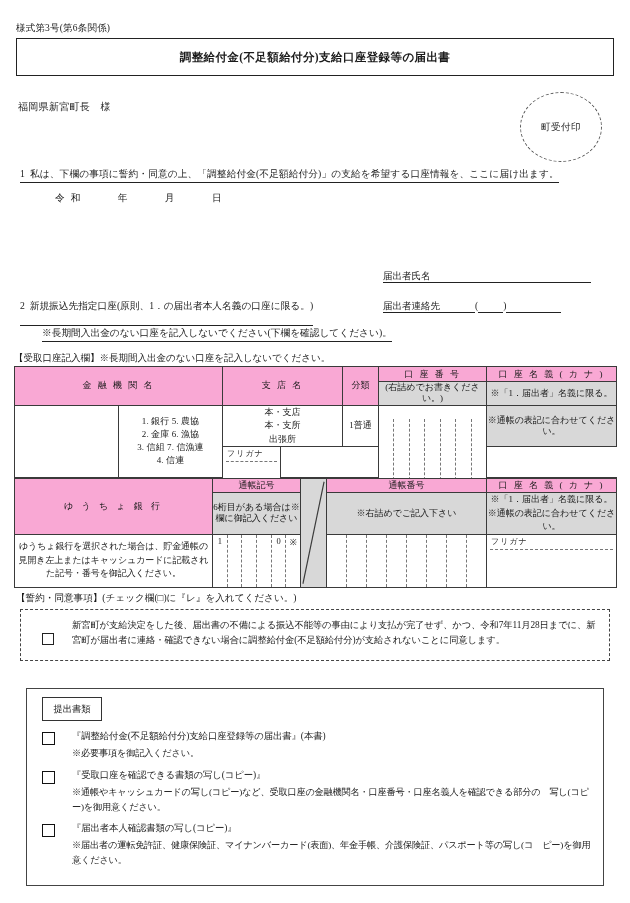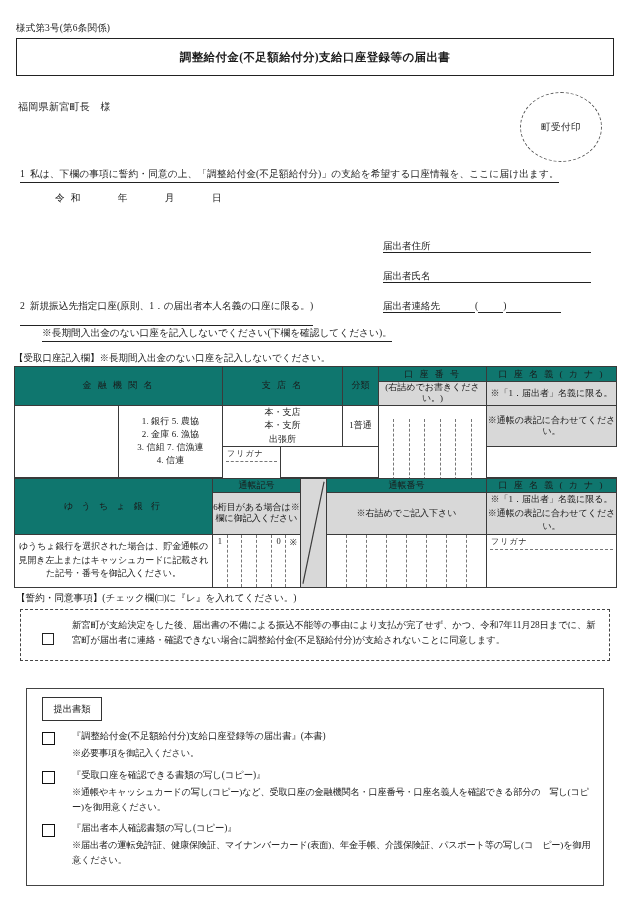--- a/index.html
+++ b/index.html
@@ -34,21 +34,21 @@
   .clause2{position:absolute;left:20px;top:300px;font-size:9.7px;
     border-bottom:1px solid #222;padding-bottom:12px;white-space:nowrap;}
   .clause2b{position:absolute;left:42px;top:327px;font-size:9.7px;
     border-bottom:1px solid #222;padding-bottom:1px;white-space:nowrap;}
   .recv-note{position:absolute;left:14px;top:352px;font-size:9.5px;white-space:nowrap;}
 
   
   table.frm{position:absolute;border-collapse:collapse;table-layout:fixed;}
   table.frm td{border:1px solid #3a3a3a;font-size:9px;padding:0;vertical-align:middle;
     text-align:center;box-sizing:border-box;}
-  .hd{background:#0f766e;font-size:9.3px;letter-spacing:2px;}
+  .hd{background:#f9a8d4;font-size:9.3px;letter-spacing:2px;}
   .hd-sm{background:#d8d8d8;font-size:7.3px;letter-spacing:0;line-height:1.25;}
   .shade{background:#d8d8d8;}
   .lft{text-align:left;padding-left:4px;}
 
   .banklist{font-size:7.2px;line-height:1.45;text-align:left;padding-left:3px;letter-spacing:.1px;}
   .brch{font-size:8px;line-height:1.5;text-align:right;padding-right:5px;}
   .kindcell{font-size:9.3px;}
 
   
   .boxes{display:flex;height:100%;width:100%;}
@@ -102,23 +102,20 @@
 
   <div class="seal">
     <span>町受付印</span>
   </div>
 
   <div class="clause1">
     <span>1</span>&nbsp;&nbsp;<span>私は、下欄の事項に誓約・同意の上、「調整給付金(不足額給付分)」の支給を希望する口座情報を、ここに届け出ます。</span>
   </div>
   <div class="date-line">令和　　年　　月　　日</div>
 
-  <div class="field" style="left:383px;top:240px;">
-    <span class="lbl">届出者住所</span><span class="rule" style="width:160px;"></span>
-  </div>
   <div class="field" style="left:383px;top:270px;">
     <span class="lbl">届出者氏名</span><span class="rule" style="width:160px;"></span>
   </div>
   <div class="field" style="left:383px;top:300px;">
     <span class="lbl">届出者連絡先</span><span class="rule" style="width:35px;"></span><span>(</span><span class="rule" style="width:25px;"></span><span>)</span><span class="rule" style="width:55px;"></span>
   </div>
 
   <div class="clause2">
     <span>2</span>&nbsp;&nbsp;<span>新規振込先指定口座(原則、1．の届出者本人名義の口座に限る。)</span>
   </div>

